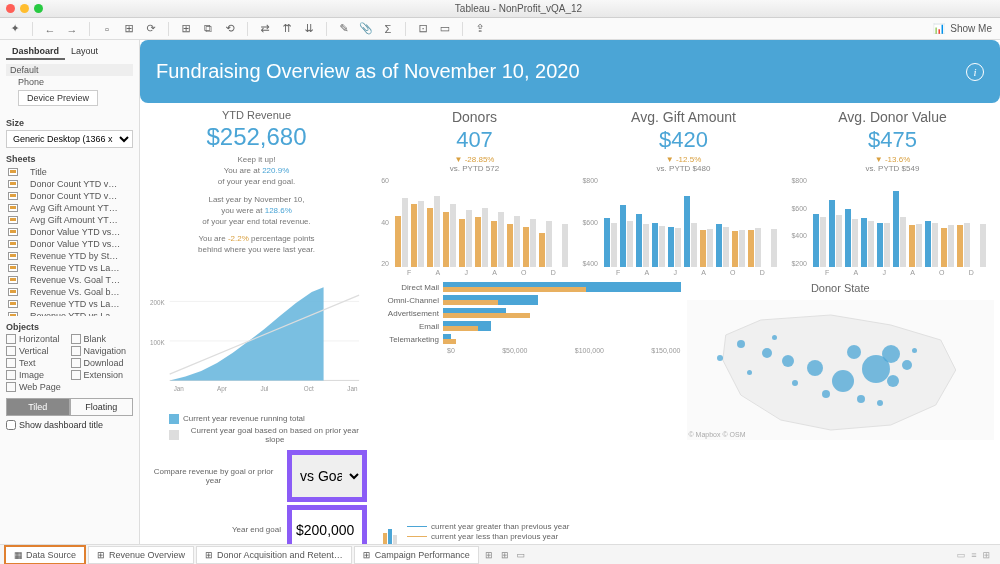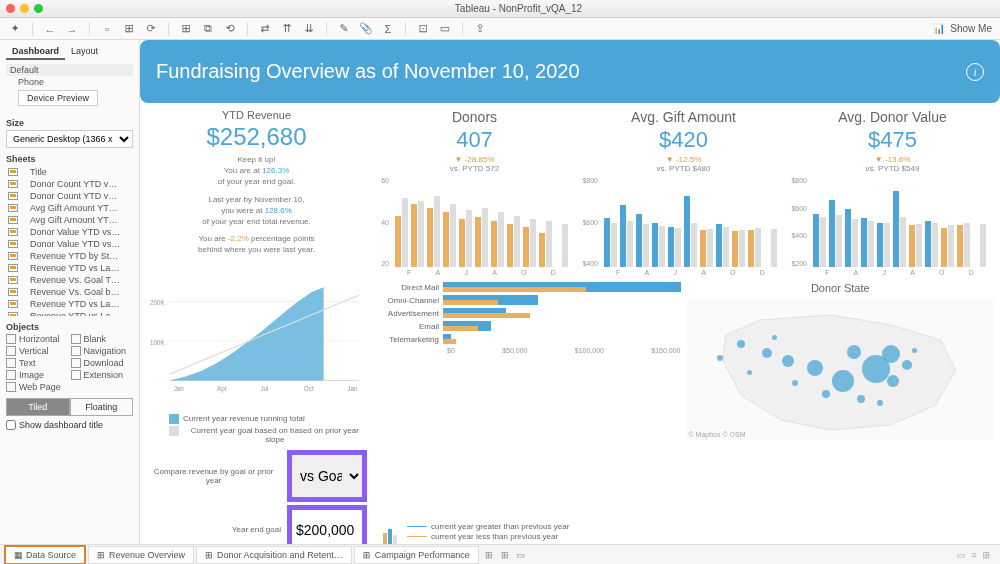--- a/index.html
+++ b/index.html
@@ -52,21 +52,21 @@
 .kpi-vs { font-size: 8px; color: #888; }
 .rev-card { text-align: center; }
 .rev-title { font-size: 11px; color: #666; margin-bottom: 2px; }
 .rev-value { font-size: 24px; color: #4ba5d6; margin-bottom: 3px; }
 .rev-text { font-size: 8px; color: #777; line-height: 1.4; }
 .rev-text .hl { color: #4ba5d6; }
 .rev-text .neg { color: #d9a040; }
 .area-chart { height: 150px; position: relative; margin-top: 6px; }
 .area-chart svg { width: 100%; height: 100%; }
 .axis-label { font-size: 8px; fill: #999; }
-.legend-row { display: flex; align-items: flex-start; gap: 4px; font-size: 8px; color: #666; margin-top: 2px; padding-left: 23px; }
+.legend-row { display: flex; align-items: center; gap: 4px; font-size: 8px; color: #666; margin-top: 2px; padding-left: 23px; }
 .legend-swatch { width: 10px; height: 10px; }
 .controls { margin-top: 6px; font-size: 8px; color: #666; }
 .ctrl-row { display: flex; align-items: center; gap: 6px; margin-bottom: 3px; justify-content: flex-end; }
 .ctrl-row select, .ctrl-row input { border: 5px solid #8b5cf6; padding: 12px 4px; font-size: 14px; width: 80px; }
 .mini-bars { height: 90px; display: flex; align-items: flex-end; gap: 3px; justify-content: center; padding: 0 4px; }
 .mini-bars .bg { display: flex; align-items: flex-end; gap: 1px; }
 .mini-bars .bar { width: 6px; }
 .bar.cur { background: #4ba5d6; }
 .bar.prev { background: #e8b060; }
 .bar.prev2 { background: #ddd; }
@@ -273,21 +273,21 @@
       <h1>Fundraising Overview as of November 10, 2020</h1>
       <div class="info-icon">i</div>
     </div>
     <div class="dash-body">
       <div class="col-left">
         <div class="card rev-card">
           <div class="rev-title">YTD Revenue</div>
           <div class="rev-value">$252,680</div>
           <div class="rev-text">
             <div>Keep it up!</div>
-            <div><span>You are at </span><span class="hl">126.3%</span></div>
+            <div><span>You are at </span><span class="hl">220.9%</span></div>
             <div>of your year end goal.</div>
             <div style="height:6px"></div>
             <div>Last year by November 10,</div>
             <div><span>you were at </span><span class="hl">128.6%</span></div>
             <div>of your year end total revenue.</div>
             <div style="height:6px"></div>
             <div><span>You are </span><span class="neg">-2.2%</span><span> percentage points</span></div>
             <div>behind where you were last year.</div>
           </div>
           <div class="area-chart">

